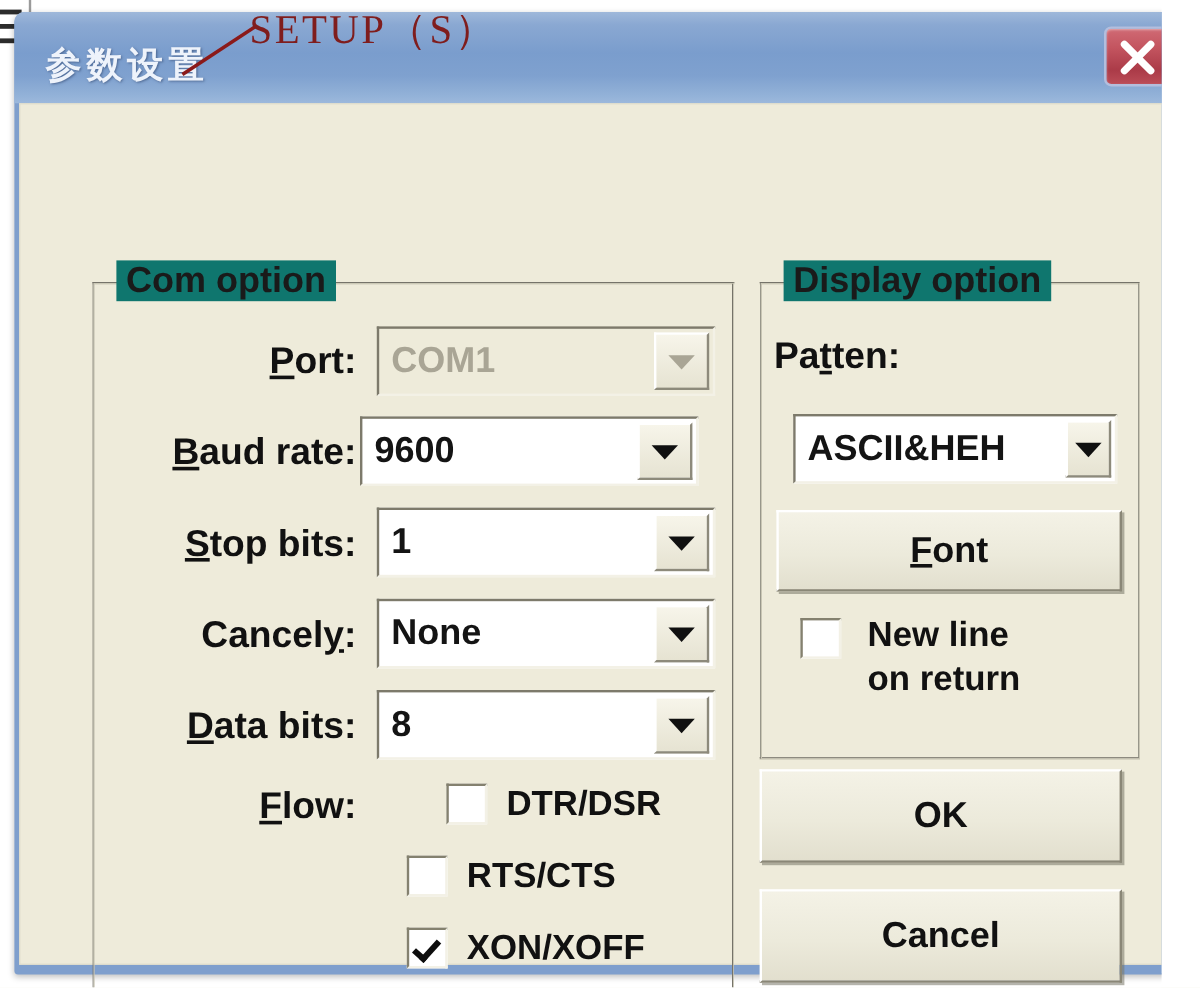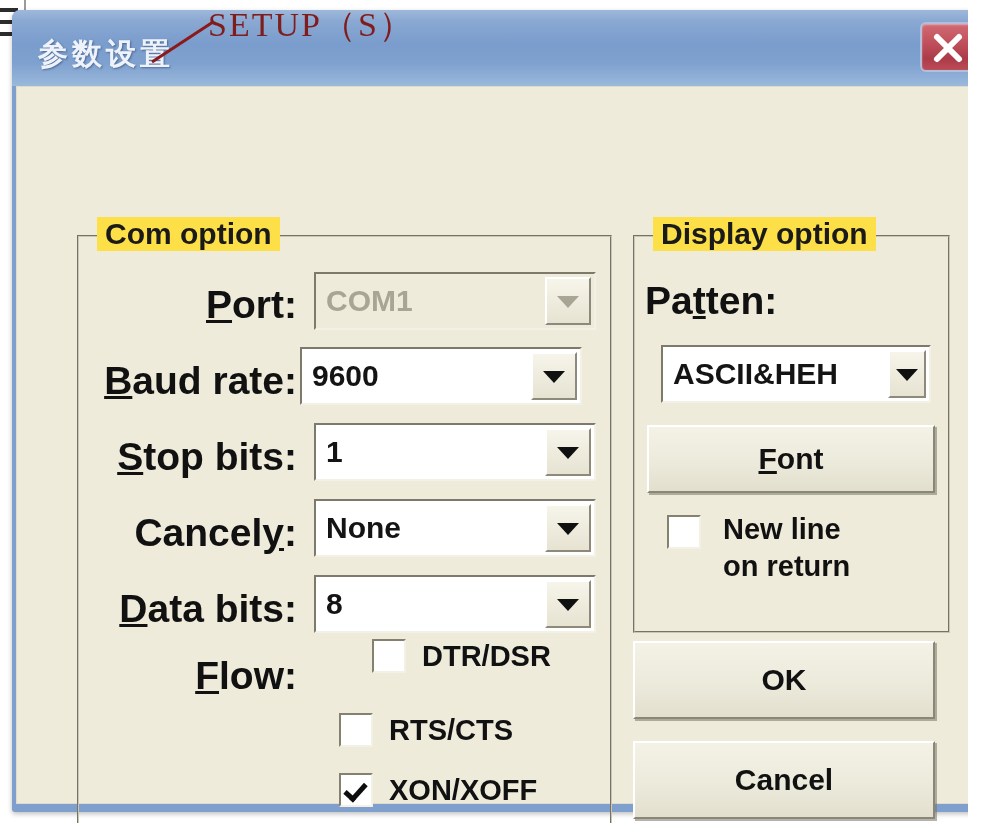--- a/index.html
+++ b/index.html
@@ -111,34 +111,34 @@
   
   .groupbox {
     position: absolute;
     border: 2px groove #c9c6b4;
     box-sizing: border-box;
   }
   .group-title {
     position: absolute;
     top: -20px; left: 18px;
     padding: 0 8px;
-    background: #fde047;
+    background: #0f766e;
     font-size: 30px;
     font-weight: bold;
     color: #1a1a1a;
     white-space: nowrap;
   }
 
   #com-group  { left: 60px;  top: 148px; width: 535px; height: 620px; }
   #disp-group { left: 616px; top: 148px; width: 317px; height: 398px; }
 
   
   .fld-label {
     position: absolute;
-    font-size: 39px;
+    font-size: 31px;
     font-weight: bold;
     color: #111111;
     text-align: right;
     white-space: nowrap;
   }
   .fld-label u { text-decoration: underline; text-underline-offset: 2px; }
 
   
   .combo {
     position: absolute;
@@ -302,21 +302,21 @@
       <div class="fld-label" style="left:60px; top:500px; width:220px;"><u>D</u><span>ata bits:</span></div>
       <div class="combo" style="left:297px; top:488px; width:282px;">
         <span class="val">8</span>
         <span class="arrowbtn">
             <i></i>
           </span>
       </div>
 
       <div class="fld-label" style="left:60px; top:567px; width:220px;"><u>F</u><span>low:</span></div>
 
-      <div class="chk-row" style="left:322px; top:552px;padding-left:33px;">
+      <div class="chk-row" style="left:322px; top:566px;padding-left:33px;">
         <span class="chkbox"></span>
         <span class="chk-label">DTR/DSR</span>
       </div>
       <div class="chk-row" style="left:322px; top:626px;">
         <span class="chkbox"></span>
         <span class="chk-label">RTS/CTS</span>
       </div>
       <div class="chk-row" style="left:322px; top:686px;">
         <span class="chkbox checked"></span>
         <span class="chk-label">XON/XOFF</span>

